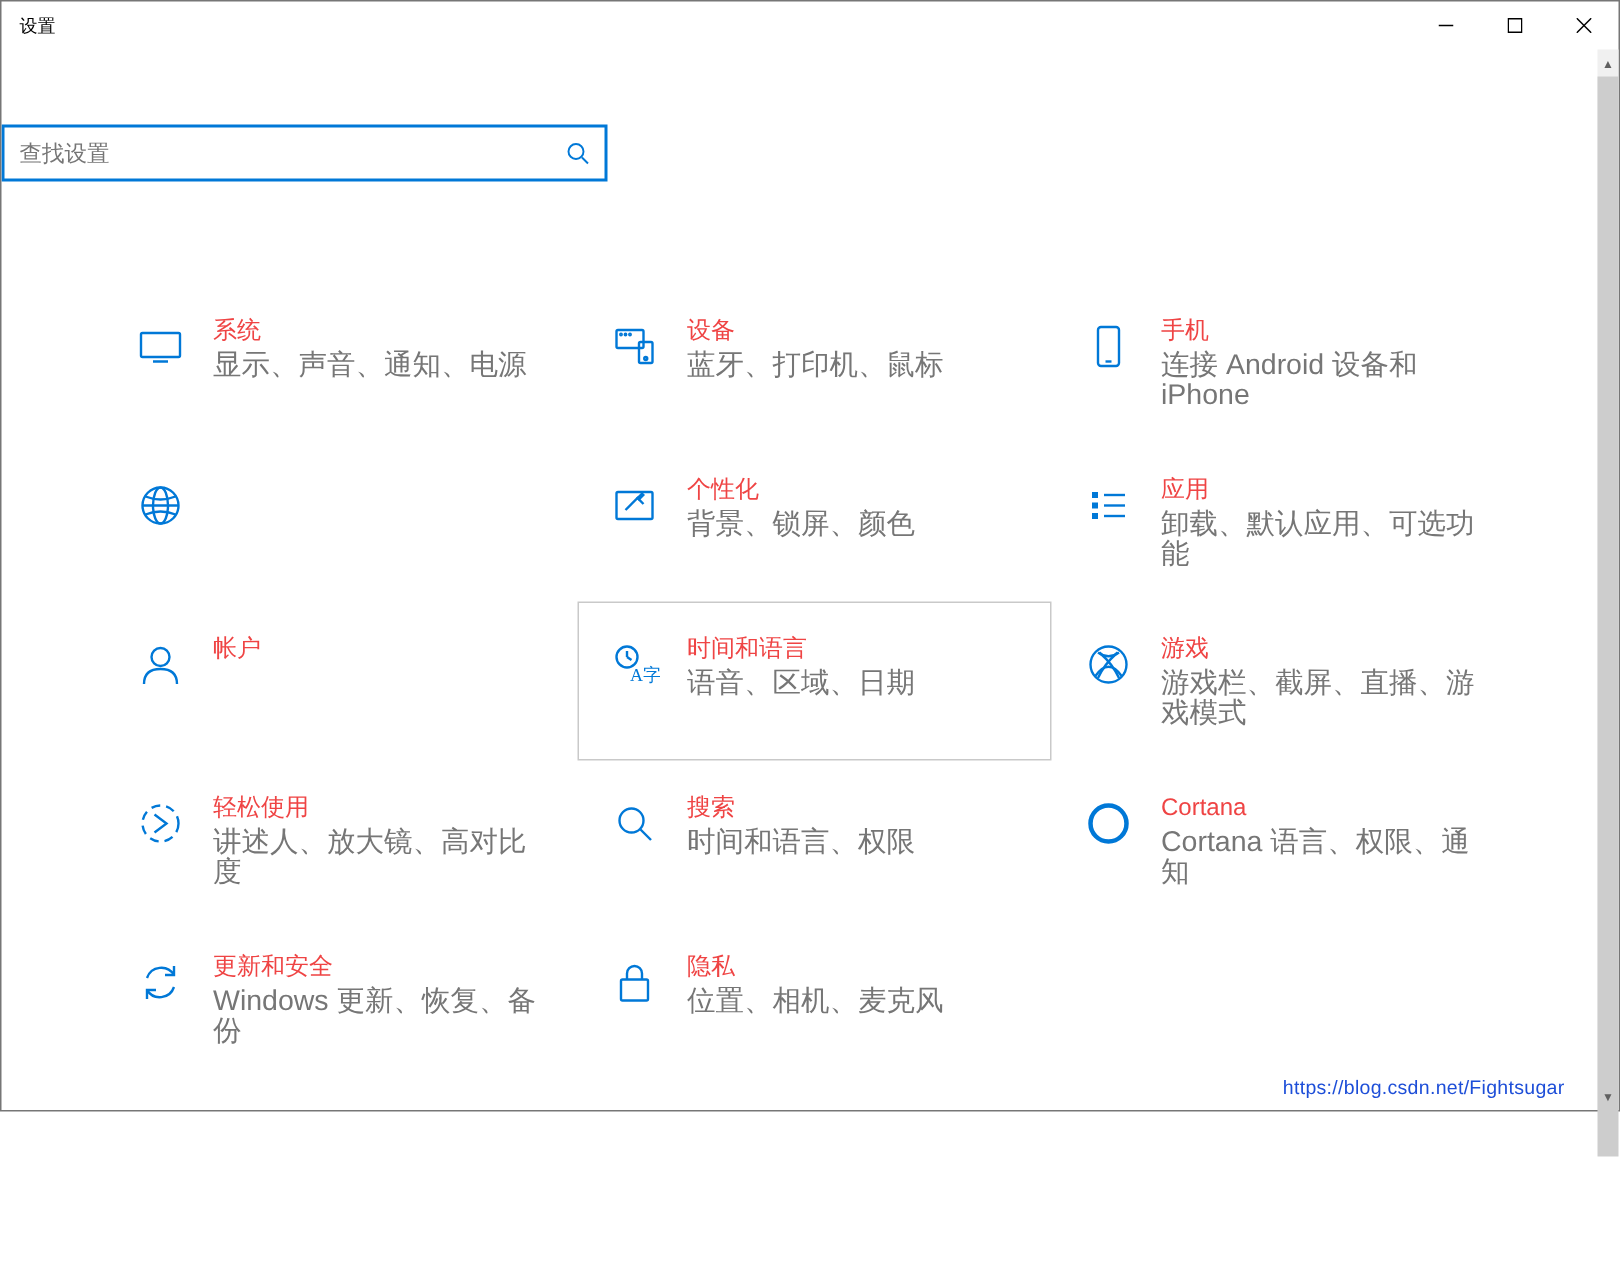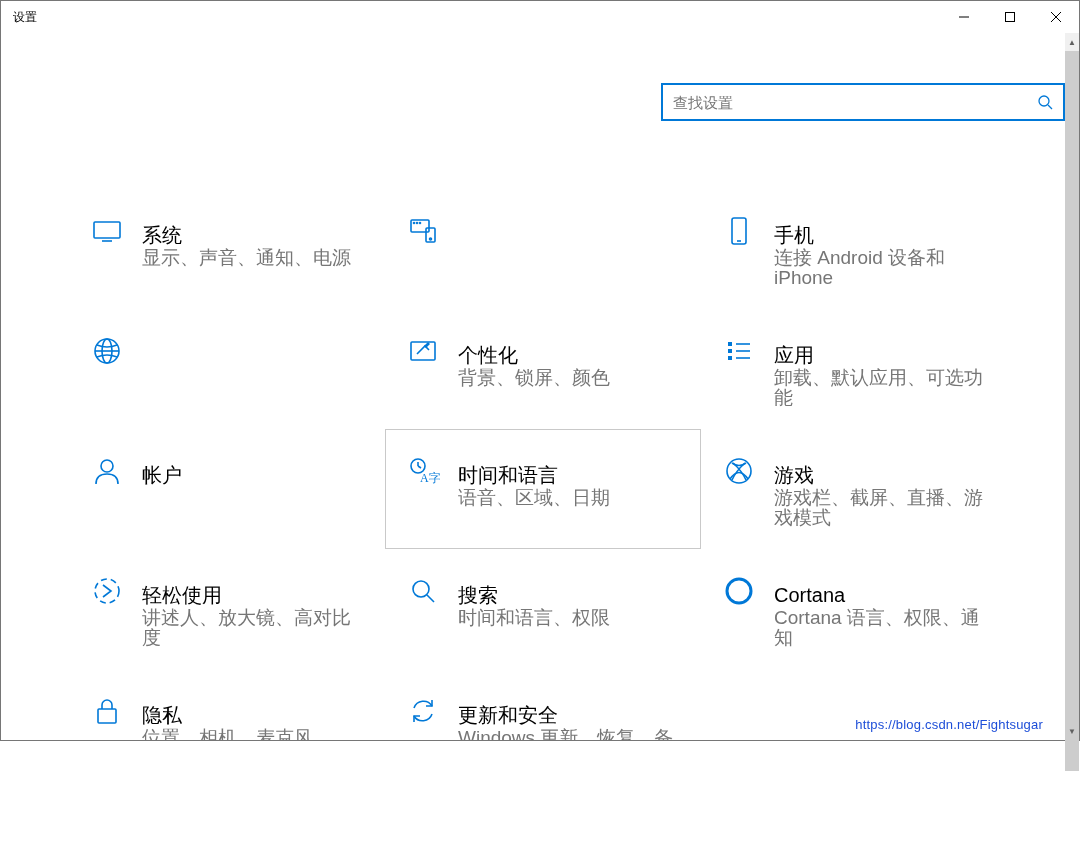--- a/index.html
+++ b/index.html
@@ -8,34 +8,34 @@
   .titlebar{height:32px;display:flex;align-items:center;justify-content:space-between;}
   .title{padding-left:12px;font-size:12px;color:#000;}
   .win-controls{display:flex;height:100%;}
   .win-btn{width:46px;height:32px;display:flex;align-items:center;justify-content:center;}
   .win-btn svg{stroke:#000;stroke-width:1;fill:none;}
   .content{position:absolute;left:0;right:14px;top:32px;bottom:0;overflow:hidden;}
   .scrollbar-track{position:absolute;right:0;top:32px;bottom:0;width:14px;background:#f0f0f0;}
   .scrollbar-thumb{position:absolute;left:0;right:0;top:18px;height:720px;background:#cdcdcd;}
   .scroll-arrow{position:absolute;left:0;right:0;height:18px;display:flex;align-items:center;justify-content:center;color:#606060;font-size:8px;}
   .scroll-arrow.up{top:0;} .scroll-arrow.down{bottom:0;}
-  .search-wrap{display:flex;justify-content:flex-end;padding:50px 0 20px 0;}
+  .search-wrap{display:flex;justify-content:flex-start;padding:50px 0 20px 0;}
   .search-box{width:404px;height:38px;border:2px solid #0078d7;display:flex;align-items:center;box-sizing:border-box;}
   .search-input{flex:1;height:100%;border:none;outline:none;font-size:15px;padding:0 10px;color:#000;background:transparent;font-family:inherit;}
   .search-input::placeholder{color:#767676;}
   .search-icon{width:36px;display:flex;align-items:center;justify-content:center;}
   .grid{display:grid;grid-template-columns:repeat(3,1fr);column-gap:0;row-gap:0;
     padding:48px 48px 0 68px;}
   .tile{display:flex;align-items:flex-start;padding:20px 16px;min-height:92px;box-sizing:border-box;
     border:1px solid transparent;cursor:default;}
   .tile.selected{border:1px solid #c9c9c9;}
   .tile-icon{width:38px;min-width:38px;height:38px;display:flex;align-items:center;justify-content:flex-end;margin-right:18px;margin-top:2px;}
   .tile-icon svg{stroke:#0078d7;fill:none;stroke-width:1.6;}
   .tile-text{display:flex;flex-direction:column;}
-  .tile-title{font-size:20px;color:#000000;line-height:22px;margin-top:14px;}
+  .tile-title{font-size:16px;color:#ef4444;line-height:22px;}
   .tile-desc{font-size:19px;color:#767676;line-height:20px;margin-top:2px;max-width:220px;}
   .watermark{position:absolute;right:22px;bottom:8px;font-size:13px;color:#1d4ed8;letter-spacing:.2px;}
 </style>
 </head>
 <body>
 
 <div class="window">
 
   <div class="titlebar">
     <div class="title">设置</div>
@@ -90,20 +90,24 @@
           <div class="tile-icon">
             <svg width="34" height="34" viewBox="0 0 34 34">
               <rect x="5" y="6" width="18" height="12" rx="1"></rect>
               <circle cx="8" cy="9" r="0.5" fill="#0078d7"></circle>
               <circle cx="11" cy="9" r="0.5" fill="#0078d7"></circle>
               <circle cx="14" cy="9" r="0.5" fill="#0078d7"></circle>
               <rect x="20" y="14" width="9" height="14" rx="1"></rect>
               <circle cx="24.5" cy="25" r="1"></circle>
             </svg>
           </div>
+          <div class="tile-text">
+            <div class="tile-title">设备</div>
+            <div class="tile-desc">蓝牙、打印机、鼠标</div>
+          </div>
         </div>
         <div class="tile">
           <div class="tile-icon">
             <svg width="34" height="34" viewBox="0 0 34 34">
               <rect x="10" y="4" width="14" height="26" rx="2"></rect>
               <line x1="15" y1="27" x2="19" y2="27"></line>
             </svg>
           </div>
           <div class="tile-text">
             <div class="tile-title">手机</div>
@@ -221,41 +225,41 @@
             </svg>
           </div>
           <div class="tile-text">
             <div class="tile-title">Cortana</div>
             <div class="tile-desc">Cortana 语言、权限、通知</div>
           </div>
         </div>
         <div class="tile">
           <div class="tile-icon">
             <svg width="34" height="34" viewBox="0 0 34 34">
-              <rect x="8" y="15" width="18" height="14" rx="1"></rect>
-              <path d="M12 15 V11 a5 5 0 0 1 10 0 V15"></path>
-            </svg>
-          </div>
-          <div class="tile-text">
-            <div class="tile-title">隐私</div>
-            <div class="tile-desc">位置、相机、麦克风</div>
-          </div>
-        </div>
-        <div class="tile">
-          <div class="tile-icon">
-            <svg width="34" height="34" viewBox="0 0 34 34">
               <path d="M8 14 A10 10 0 0 1 26 12"></path>
               <polyline points="26 6 26 12 20 12" fill="none"></polyline>
               <path d="M26 20 A10 10 0 0 1 8 22"></path>
               <polyline points="8 28 8 22 14 22" fill="none"></polyline>
             </svg>
           </div>
           <div class="tile-text">
             <div class="tile-title">更新和安全</div>
             <div class="tile-desc">Windows 更新、恢复、备份</div>
+          </div>
+        </div>
+        <div class="tile">
+          <div class="tile-icon">
+            <svg width="34" height="34" viewBox="0 0 34 34">
+              <rect x="8" y="15" width="18" height="14" rx="1"></rect>
+              <path d="M12 15 V11 a5 5 0 0 1 10 0 V15"></path>
+            </svg>
+          </div>
+          <div class="tile-text">
+            <div class="tile-title">隐私</div>
+            <div class="tile-desc">位置、相机、麦克风</div>
           </div>
         </div>
       </div>
 
     <div class="watermark">https://blog.csdn.net/Fightsugar</div>
   </div>
 
   <div class="scrollbar-track">
     <div class="scroll-arrow up">▲</div>
     <div class="scrollbar-thumb"></div>

